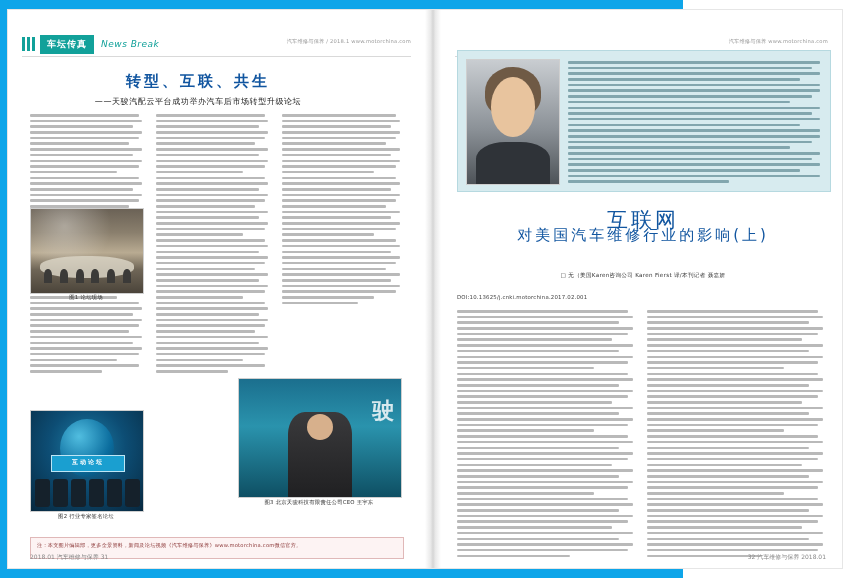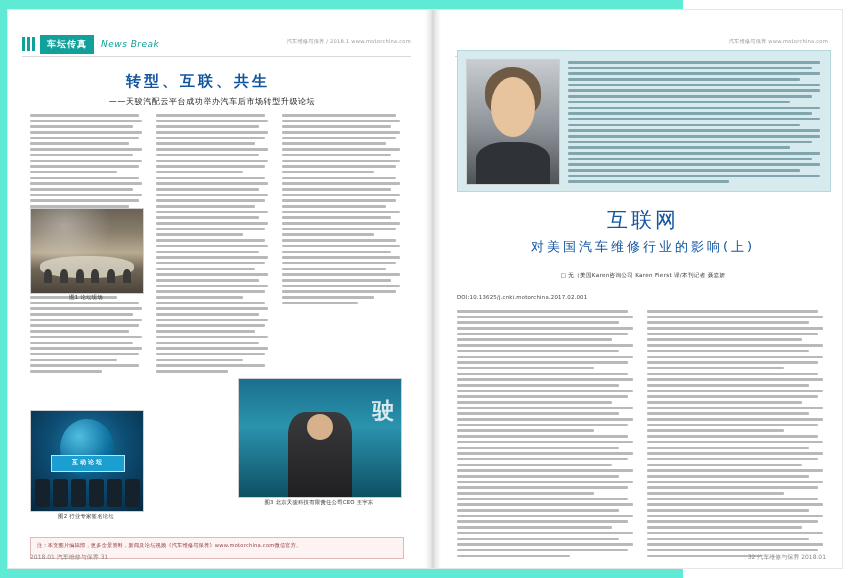--- a/index.html
+++ b/index.html
@@ -1,18 +1,18 @@
 <!DOCTYPE html>
 <html><head>
 <meta charset="utf-8">
 <style>
   html,body{margin:0;padding:0;background:#ffffff;}
   body{width:850px;height:578px;overflow:hidden;font-family:"DejaVu Sans","Liberation Sans",sans-serif;}
 
-  .page{position:relative;width:683px;height:578px;background:#5eead4;}
+  .page{position:relative;width:683px;height:578px;background:#0ea5e9;}
 
   
   .spread{position:absolute;left:8px;top:10px;width:834px;height:558px;background:#ffffff;
           box-shadow:0 0 0 1px #e6e6e6;overflow:hidden;}
   .gutter{position:absolute;left:417px;top:0;width:16px;height:558px;
           background:linear-gradient(90deg,#ffffff 0%,#e9e9e9 35%,#d5d5d5 50%,#e9e9e9 65%,#ffffff 100%);}
 
   .leaf{position:absolute;top:0;height:558px;width:417px;overflow:hidden;}
   .leaf.left{left:0;}
   .leaf.right{left:433px;width:401px;}
@@ -23,21 +23,21 @@
   .rh-ticks{display:flex;gap:2px;margin-right:5px;}
   .rh-ticks i{display:block;width:3px;height:14px;background:#12a19a;}
   .rh-cn{background:#12a19a;color:#fff;font-size:9px;letter-spacing:1px;padding:3px 7px 3px 7px;font-weight:bold;}
   .rh-en{color:#12a19a;font-size:9px;margin-left:7px;font-style:italic;letter-spacing:.5px;}
   .rh-right{position:absolute;right:14px;top:4px;font-size:5.2px;color:#9a9a9a;letter-spacing:.2px;}
   .rule{position:absolute;left:14px;right:14px;top:22px;height:1px;background:#d9d9d9;}
 
   
   .headline{position:absolute;left:40px;width:300px;top:62px;text-align:center;color:#1256a0;
             font-family:"DejaVu Sans","Liberation Sans",sans-serif;font-weight:bold;font-size:15px;letter-spacing:3px;}
-  .subhead{position:absolute;left:48px;width:312px;top:86px;text-align:center;color:#222;font-size:8px;letter-spacing:.6px;}
+  .subhead{position:absolute;left:34px;width:312px;top:86px;text-align:center;color:#222;font-size:8px;letter-spacing:.6px;}
 
   
   .col{position:absolute;}
   .tline{height:2.6px;background:#8e8e8e;margin-bottom:3.1px;border-radius:1px;opacity:.62;}
   .tline.s1{width:97%}.tline.s2{width:100%}.tline.s3{width:92%}.tline.s4{width:78%}
   .tline.s5{width:64%}.tline.s6{width:88%}
 
   
   .photo{position:absolute;border:1px solid #cfcfcf;overflow:hidden;background:#777;}
   .cap{position:absolute;font-size:5.4px;color:#333;text-align:center;letter-spacing:.2px;}
@@ -315,21 +315,21 @@
             <div class="tline s2"></div>
             <div class="tline s1"></div>
             <div class="tline s2"></div>
             <div class="tline s3"></div>
             <div class="tline s2"></div>
             <div class="tline s5"></div>
           </div>
       </div>
 
       <div class="bighead" style="left:30px;top:196px;width:344px;font-size:21px;">互联网</div>
-      <div class="bighead" style="left:20px;top:228px;width:364px;font-size:13px;">对美国汽车维修行业的影响(上)</div>
+      <div class="bighead" style="left:20px;top:216px;width:364px;font-size:15px;">对美国汽车维修行业的影响(上)</div>
 
       <div class="byline" style="left:20px;top:262px;width:364px;">□ 无（美国Karen咨询公司  Karen Fierst  译/本刊记者  聂嘉妍</div>
 
       <div class="doi" style="left:16px;top:284px;">DOI:10.13625/j.cnki.motorchina.2017.02.001</div>
 
       <div class="col" id="rcol1" style="left:16px;top:300px;width:176px;">
           <div class="tline s1"></div>
           <div class="tline s2"></div>
           <div class="tline s3"></div>
           <div class="tline s2"></div>

